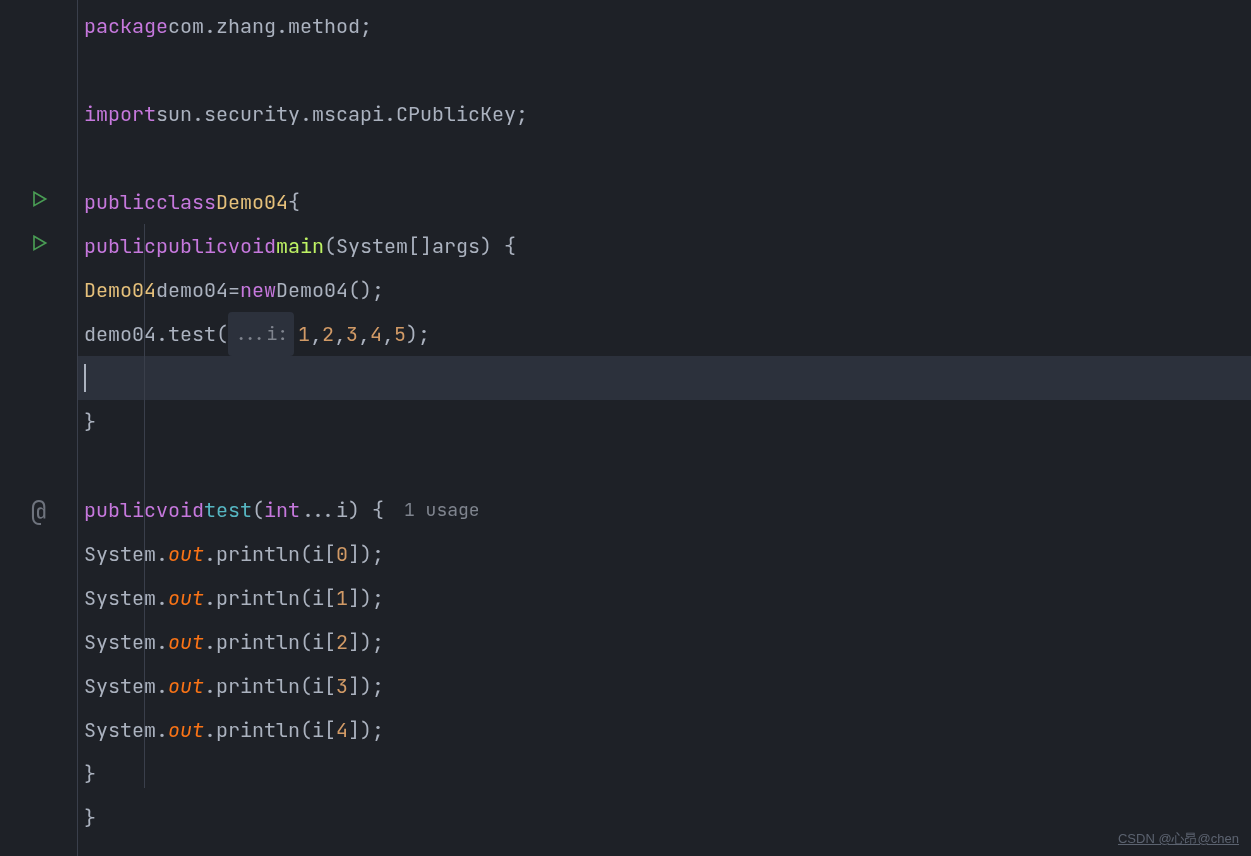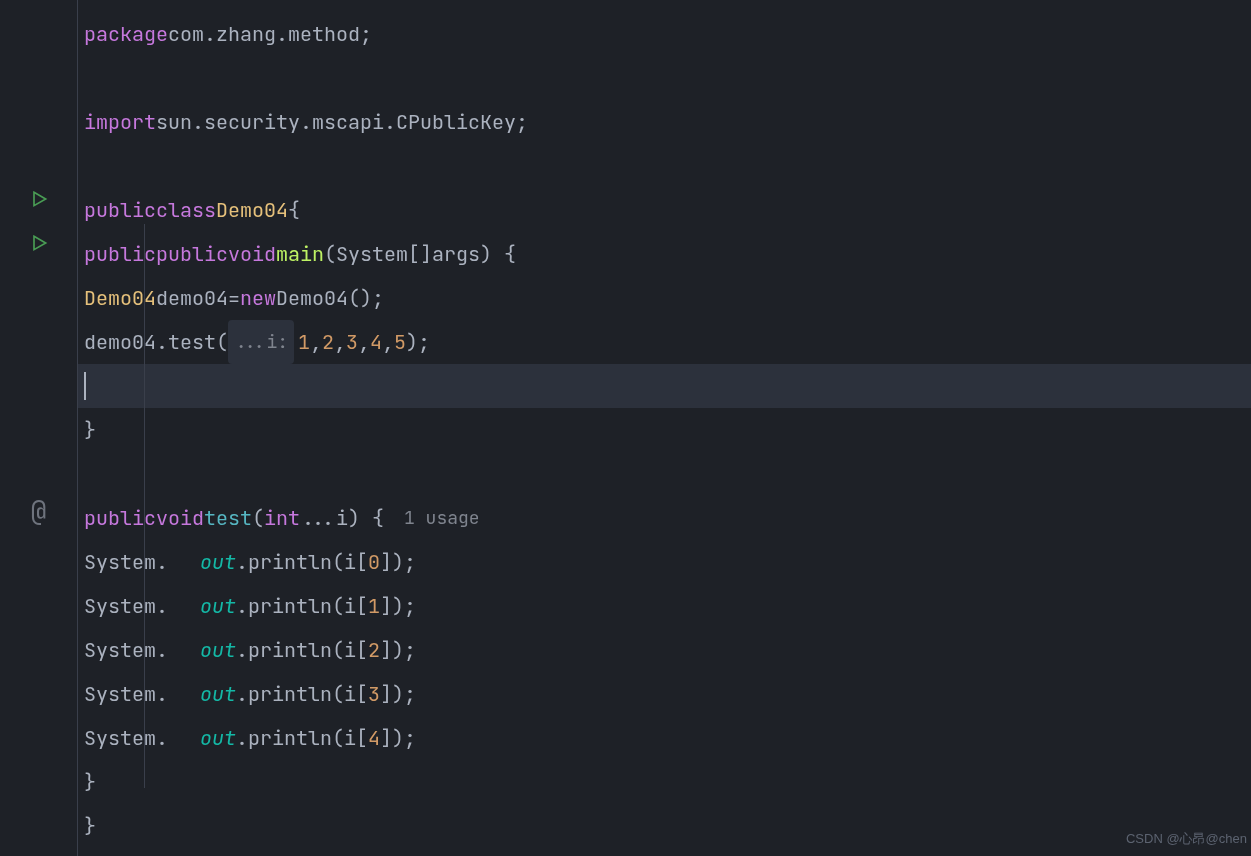--- a/index.html
+++ b/index.html
@@ -33,21 +33,21 @@
       justify-content: center;
     }
     .run-icon svg { width: 20px; height: 20px; fill: none; stroke: #499c54; stroke-width: 2; }
     .at-icon {
       color: #6e737d;
       font-size: 26px;
       font-weight: 400;
     }
     .code-area {
       flex: 1;
-      padding-top: 12px;
+      padding-top: 4px;
       position: relative;
     }
     .code-line {
       height: 44px;
       display: flex;
       align-items: center;
       padding-left: 6px;
       white-space: pre;
       line-height: 44px;
     }
@@ -59,38 +59,39 @@
       width: 1px;
       background: #3a3f4b;
       top: 0;
       bottom: 0;
     }
     .kw { color: #c678dd; }
     .fn { color: #56b6c2; }
     .fn2 { color: #bef264; }
     .num { color: #d19a66; }
     .op { color: #abb2bf; }
-    .field { color: #14b8a6; font-style: italic; margin-left: 32px; }
+    .field { color: #f97316; font-style: italic; }
     .hint { 
       color: #7f848e; 
       background: #2c313c; 
       padding: 0 6px; 
       border-radius: 4px;
       font-size: 18px;
       margin-right: 4px;
     }
     .usage { color: #7f848e; font-size: 18px; padding-left: 20px; text-align: center; }
     .id { color: #e5c07b; }
     .watermark {
       position: absolute;
       bottom: 8px;
-      right: 4px;
+      right: 12px;
       color: #5c6370;
       font-size: 13px;
       font-family: sans-serif;
+      text-decoration: underline;
     }
     .cursor {
       display: inline-block;
       width: 2px;
       height: 28px;
       background: #abb2bf;
       vertical-align: middle;
     }
   </style>
 </head>

